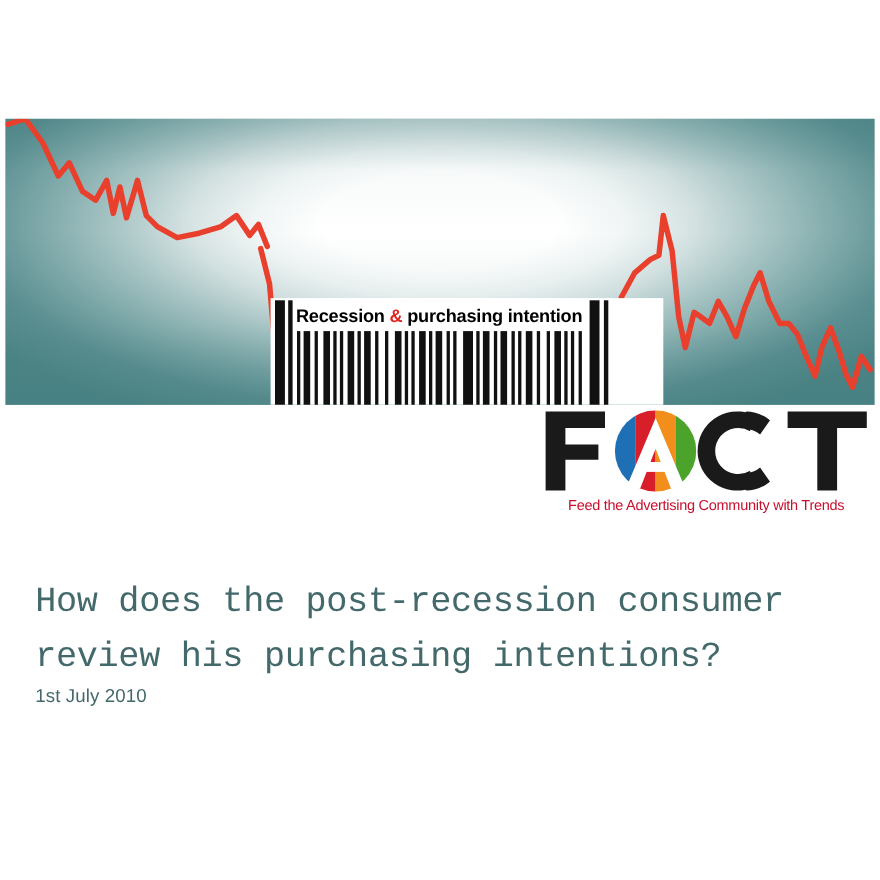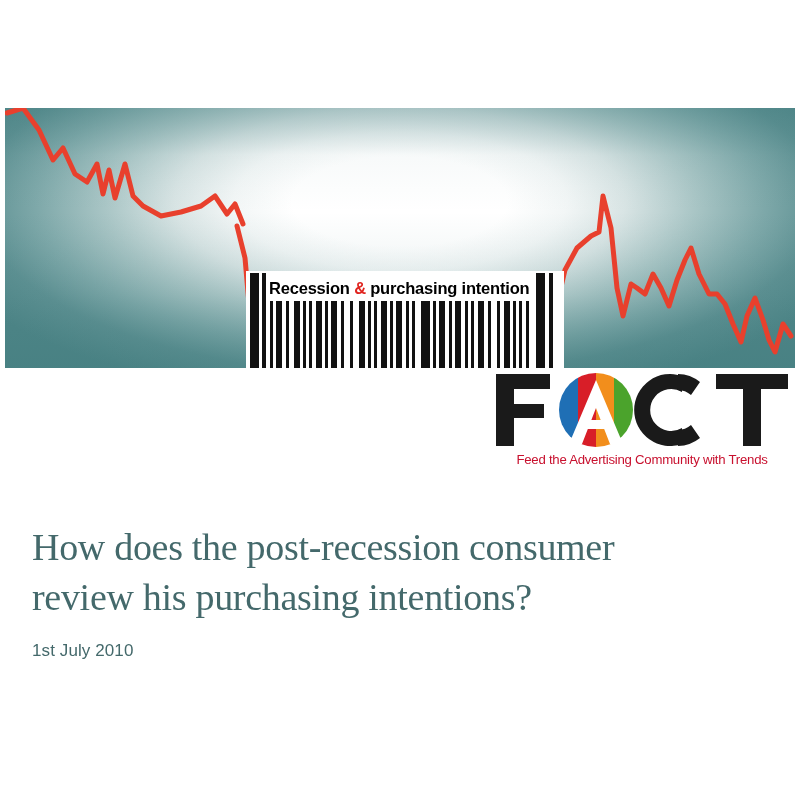--- a/index.html
+++ b/index.html
@@ -68,20 +68,21 @@
 
   
   #barcode-block {
     position: absolute;
     left: 241px;
     top: 163px;
     width: 318px;
     height: 137px;
     background: #ffffff;
     overflow: hidden;
+    padding-left: 39px;
   }
   #barcode-caption {
     position: absolute;
     left: 23px;
     top: 5px;
     width: 272px;
     height: 24px;
     font-family: "Liberation Sans", sans-serif;
     font-weight: bold;
     font-size: 16.5px;
@@ -131,31 +132,30 @@
   }
 
   
   #title-block {
     position: absolute;
     left: 32px;
     top: 522px;
     width: 740px;
   }
   #slide-title {
-    font-family: Liberation Serif, serif;
-    font-size: 38px;
+    font-family: Liberation Mono, monospace;
+    font-size: 32px;
     line-height: 50px;
     font-weight: normal;
     color: #44696b;
     margin: 0;
     letter-spacing: -0.3px;
     white-space: pre-line;
   }
   #slide-date {
-    margin-top: 18px;
     font-family: "Liberation Sans", sans-serif;
     font-size: 17px;
     line-height: 22px;
     font-weight: normal;
     color: #44696b;
     letter-spacing: 0.1px;
   }
 </style>
 </head>
 <body>

